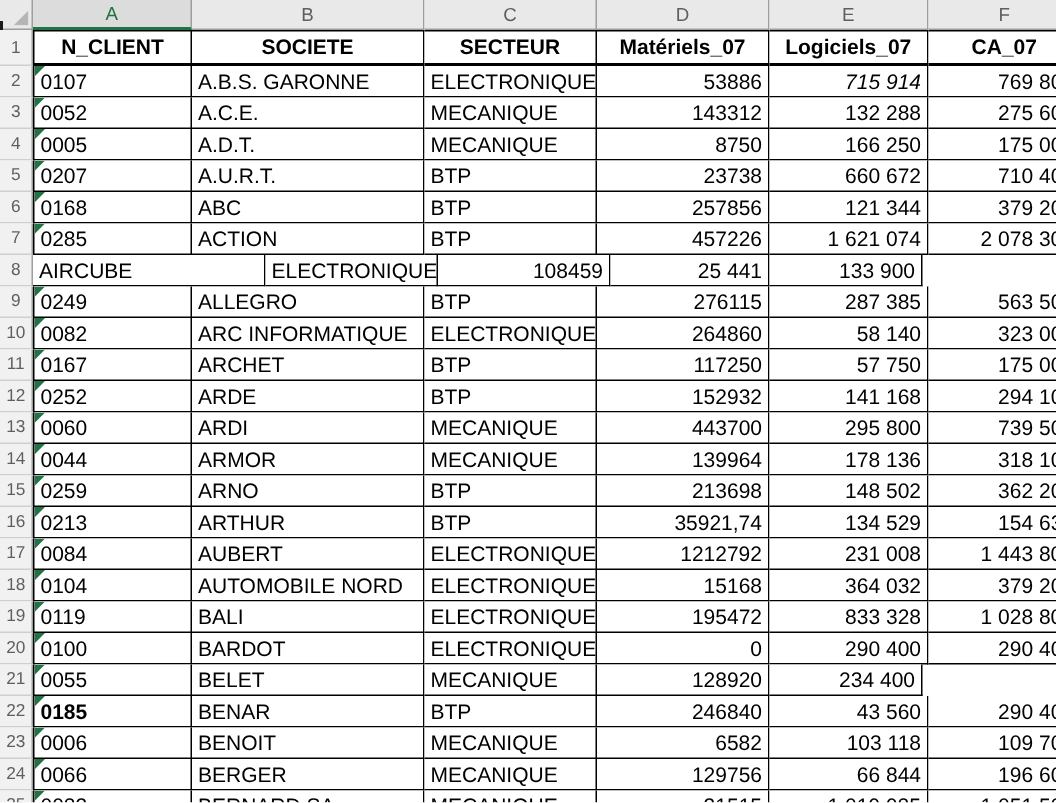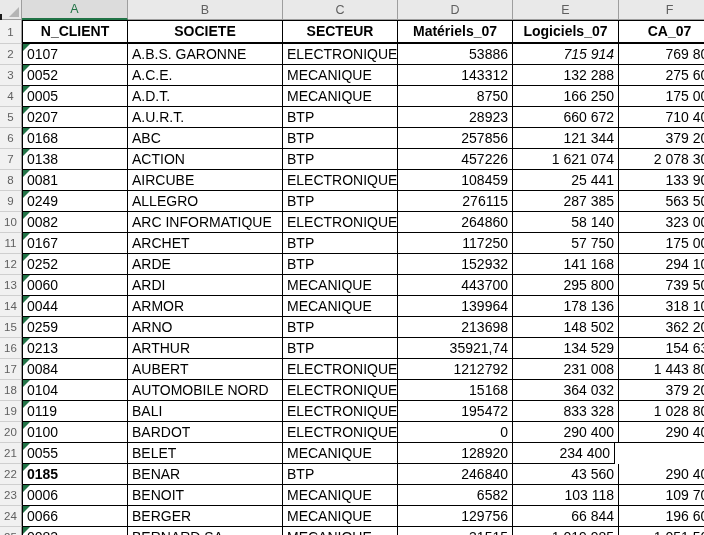--- a/index.html
+++ b/index.html
@@ -139,51 +139,47 @@
         <div class="cell align-right" style="width: 106px;">166 250</div>
         <div class="cell align-right" style="width: 102px;">175 000</div>
       </div>
       <div class="grid-row">
         <div class="cell align-left first" style="width: 106px;">
           <div class="err-tri" style="background: rgb(33, 115, 70);"></div>
           <span>0207</span>
         </div>
         <div class="cell align-left" style="width: 155px;">A.U.R.T.</div>
         <div class="cell align-left" style="width: 115px;">BTP</div>
-        <div class="cell align-right" style="width: 115px;">28923</div>
+        <div class="cell align-right" style="width: 115px;">23738</div>
         <div class="cell align-right" style="width: 106px;">660 672</div>
         <div class="cell align-right" style="width: 102px;">710 400</div>
       </div>
       <div class="grid-row">
         <div class="cell align-left first" style="width: 106px;">
           <div class="err-tri" style="background: rgb(33, 115, 70);"></div>
           <span>0168</span>
         </div>
         <div class="cell align-left" style="width: 155px;">ABC</div>
         <div class="cell align-left" style="width: 115px;">BTP</div>
         <div class="cell align-right" style="width: 115px;">257856</div>
         <div class="cell align-right" style="width: 106px;">121 344</div>
         <div class="cell align-right" style="width: 102px;">379 200</div>
       </div>
       <div class="grid-row">
         <div class="cell align-left first" style="width: 106px;">
           <div class="err-tri" style="background: rgb(33, 115, 70);"></div>
-          <span>0138</span>
+          <span>0285</span>
         </div>
         <div class="cell align-left" style="width: 155px;">ACTION</div>
         <div class="cell align-left" style="width: 115px;">BTP</div>
         <div class="cell align-right" style="width: 115px;">457226</div>
         <div class="cell align-right" style="width: 106px;">1 621 074</div>
         <div class="cell align-right" style="width: 102px;">2 078 300</div>
       </div>
       <div class="grid-row">
-        <div class="cell align-left first" style="width: 106px;">
-          <div class="err-tri" style="background: rgb(33, 115, 70);"></div>
-          <span>0081</span>
-        </div>
         <div class="cell align-left" style="width: 155px;">AIRCUBE</div>
         <div class="cell align-left" style="width: 115px;">ELECTRONIQUE</div>
         <div class="cell align-right" style="width: 115px;">108459</div>
         <div class="cell align-right" style="width: 106px;">25 441</div>
         <div class="cell align-right" style="width: 102px;">133 900</div>
       </div>
       <div class="grid-row">
         <div class="cell align-left first" style="width: 106px;">
           <div class="err-tri" style="background: rgb(33, 115, 70);"></div>
           <span>0249</span>

